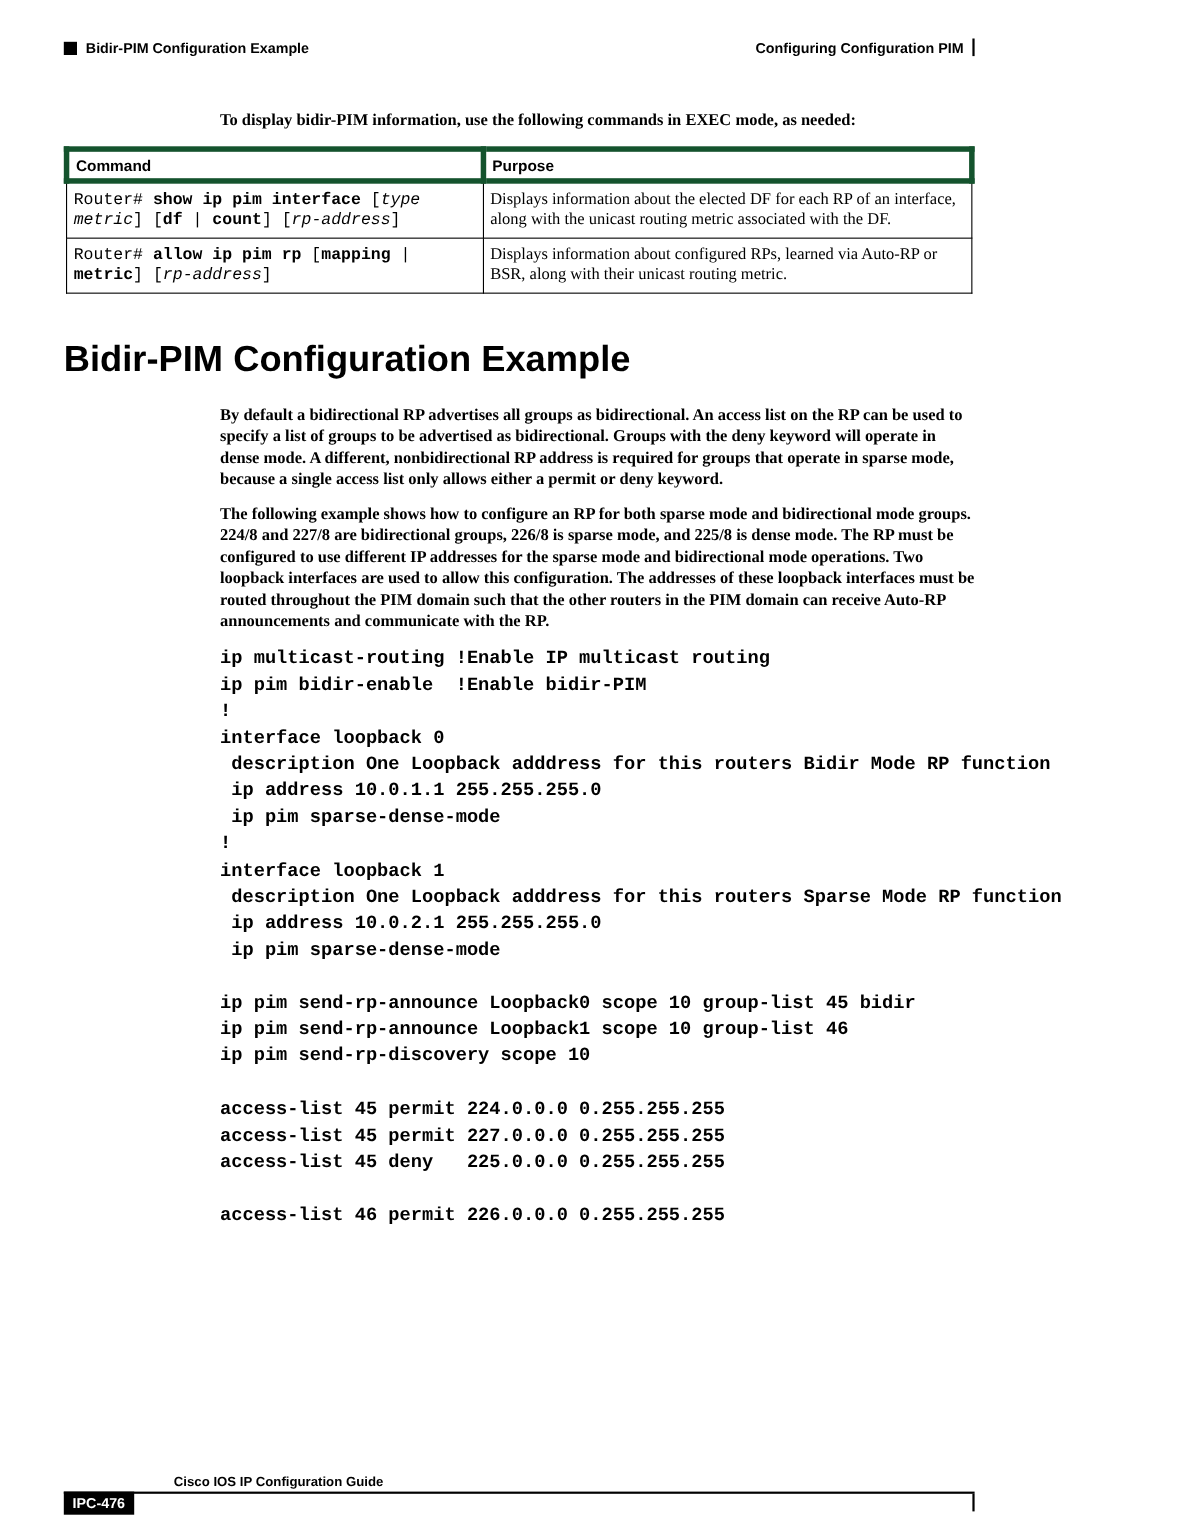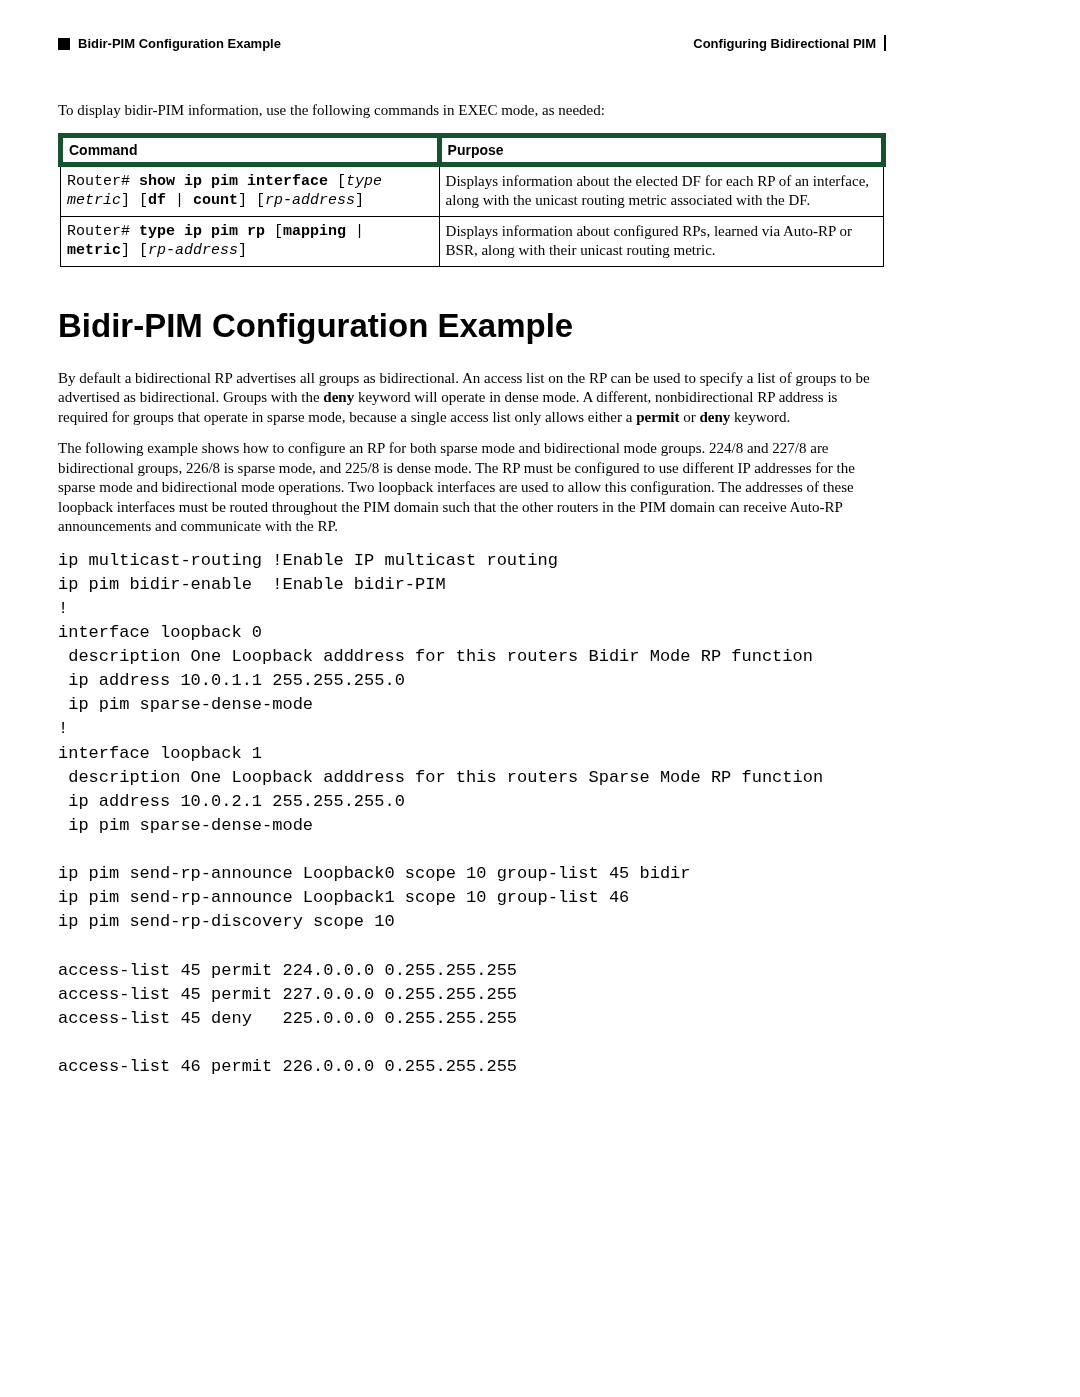--- a/index.html
+++ b/index.html
@@ -57,21 +57,23 @@
     font-size: 25px;
     margin: 0 0 20px 0;
   }
   .chapter-head {
     font-family: Arial, Helvetica, sans-serif;
     font-weight: bold;
     font-size: 33px;
     margin: 40px 0 24px 0;
   }
   .body-indent {
+    margin-left: 142px;
     margin-right: 0;
+    font-weight: bold;
   }
   .body-p {
     margin: 0 0 12px 0;
     line-height: 1.3;
   }
   table.cmd {
     border-collapse: collapse;
     width: 100%;
     margin-top: 10px;
     margin-bottom: 10px;
@@ -151,21 +153,21 @@
 <body>
 
 <div class="page">
 
   <div class="top-header">
     <div class="top-left">
       <span class="black-square"></span>
       <span>Bidir-PIM Configuration Example</span>
     </div>
     <div class="top-right">
-      <span>Configuring Bidirectional PIM</span>
+      <span>Configuring Configuration PIM</span>
       <span class="vline"></span>
     </div>
   </div>
 
 
   <div class="body-indent">
     <p class="body-p">To display bidir-PIM information, use the following commands in EXEC mode, as needed:</p>
   </div>
 
   <table class="cmd">
@@ -174,21 +176,21 @@
         <th style="width:46%">Command</th>
         <th>Purpose</th>
       </tr>
     </thead>
     <tbody>
       <tr>
         <td class="mono">Router# <b>show ip pim interface</b> [<i>type metric</i>] [<b>df</b> | <b>count</b>] [<i>rp-address</i>]</td>
         <td>Displays information about the elected DF for each RP of an interface, along with the unicast routing metric associated with the DF.</td>
       </tr>
       <tr>
-        <td class="mono">Router# <b>type ip pim rp</b> [<b>mapping</b> | <b>metric</b>] [<i>rp-address</i>]</td>
+        <td class="mono">Router# <b>allow ip pim rp</b> [<b>mapping</b> | <b>metric</b>] [<i>rp-address</i>]</td>
         <td>Displays information about configured RPs, learned via Auto-RP or BSR, along with their unicast routing metric.</td>
       </tr>
     </tbody>
   </table>
 
   <h1 class="chapter-head">Bidir-PIM Configuration Example</h1>
 
   <div class="body-indent">
     <p class="body-p">By default a bidirectional RP advertises all groups as bidirectional. An access list on the RP can be used to specify a list of groups to be advertised as bidirectional. Groups with the <b>deny</b> keyword will operate in dense mode. A different, nonbidirectional RP address is required for groups that operate in sparse mode, because a single access list only allows either a <b>permit</b> or <b>deny</b> keyword.</p>
     <p class="body-p">The following example shows how to configure an RP for both sparse mode and bidirectional mode groups. 224/8 and 227/8 are bidirectional groups, 226/8 is sparse mode, and 225/8 is dense mode. The RP must be configured to use different IP addresses for the sparse mode and bidirectional mode operations. Two loopback interfaces are used to allow this configuration. The addresses of these loopback interfaces must be routed throughout the PIM domain such that the other routers in the PIM domain can receive Auto-RP announcements and communicate with the RP.</p>
@@ -209,14 +211,24 @@
 ip pim send-rp-announce Loopback1 scope 10 group-list 46
 ip pim send-rp-discovery scope 10
 
 access-list 45 permit 224.0.0.0 0.255.255.255
 access-list 45 permit 227.0.0.0 0.255.255.255
 access-list 45 deny   225.0.0.0 0.255.255.255
 
 access-list 46 permit 226.0.0.0 0.255.255.255</div>
   </div>
 
+  <div class="footer">
+    <div class="footer-title">Cisco IOS IP Configuration Guide</div>
+    <div class="footer-bar">
+      <div class="footer-left-indicator">
+        <span class="page-badge" style="margin-left:-80px">IPC-476</span>
+
+      </div>
+      <span class="footer-right-v"></span>
+    </div>
+  </div>
 
 </div>
 
 </body></html>

